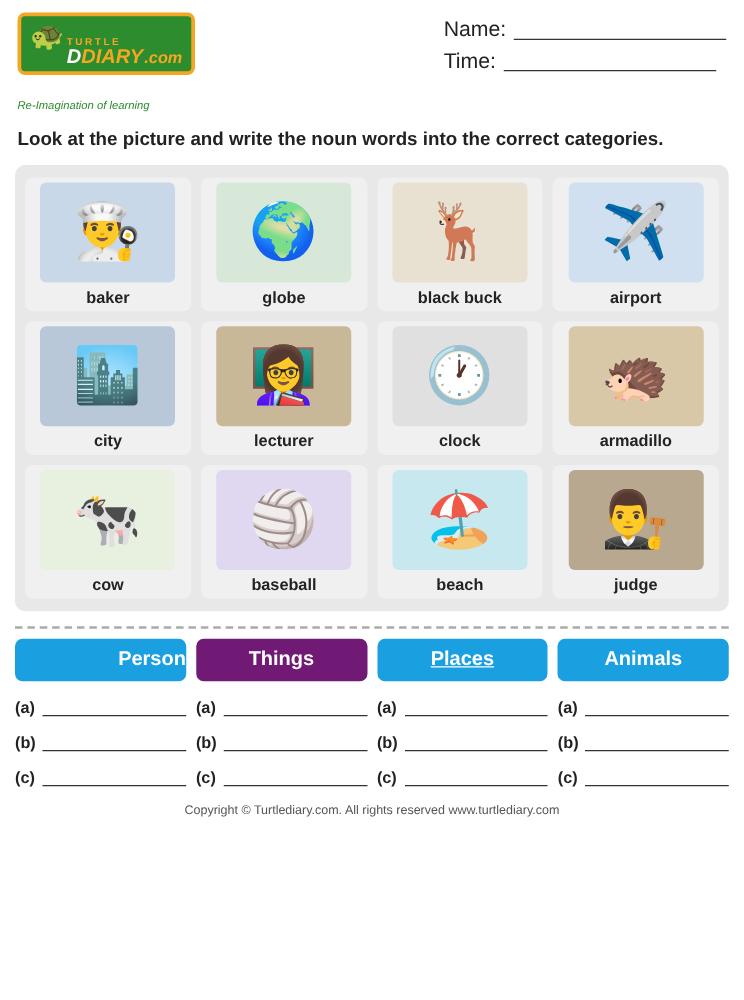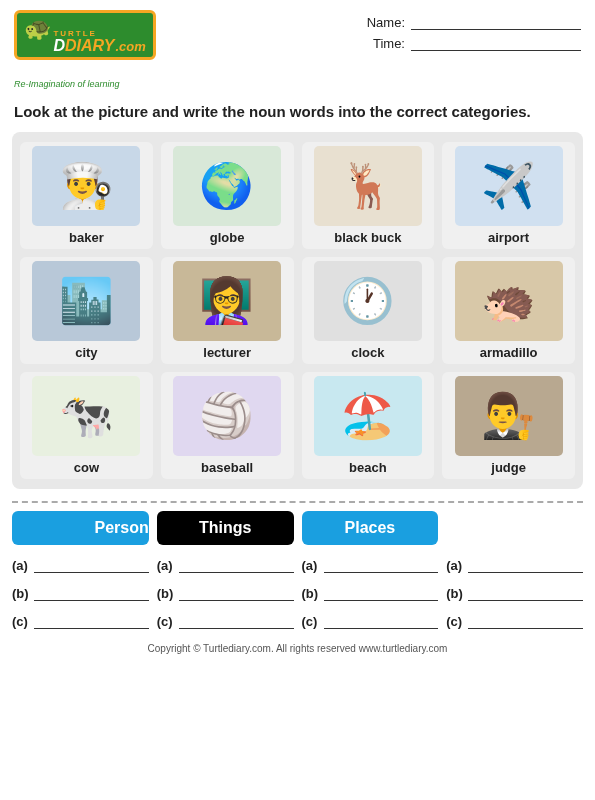--- a/index.html
+++ b/index.html
@@ -42,21 +42,21 @@
       flex-direction: column;
       gap: 5px;
       padding-top: 4px;
     }
     .field-row {
       display: flex;
       align-items: center;
       gap: 6px;
     }
     .field-label {
-      font-size: 13px;
+      font-size: 17px;
       min-width: 40px;
       text-align: right;
     }
     .field-line {
       border-bottom: 1.5px solid #333;
       width: 170px;
       height: 16px;
     }
     .instruction {
       font-size: 15px;
@@ -270,22 +270,23 @@
     </div>
     <div class="img-label">judge</div>
   </div>
     </div>
 </div>
 
 <hr class="dashed-divider">
 
 <div class="categories-row" id="categories-row">
 <div class="category-btn" style="background: rgb(26, 159, 224); text-align: right;">Person</div>
-    <div class="category-btn" style="background: #000000;">Things</div>
-    <div class="category-btn" style="background: rgb(26, 159, 224);">Places</div>
+    <div class="category-btn" style="background: #701a75;">Things</div>
+    <div class="category-btn" style="background: rgb(26, 159, 224); text-decoration: underline;">Places</div>
+    <div class="category-btn" style="background: rgb(26, 159, 224);">Animals</div>
   </div>
 
 <div class="answers-grid" id="answers-grid">
 <div class="answer-col">
       <div class="answer-row">
       <span class="answer-prefix">(a)</span>
       <div class="answer-line"></div>
     </div>
       <div class="answer-row">
       <span class="answer-prefix">(b)</span>

